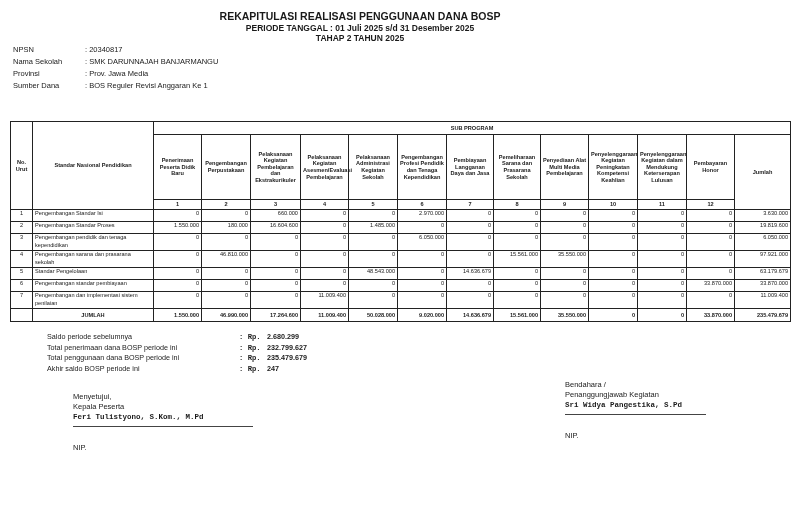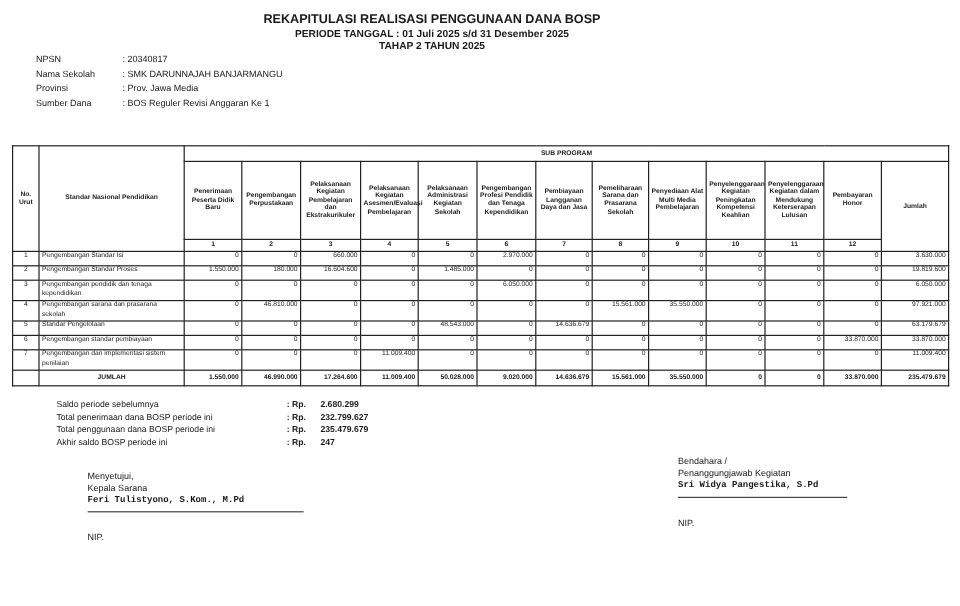--- a/index.html
+++ b/index.html
@@ -1,42 +1,42 @@
 <!DOCTYPE html>
 <html><head>
   <meta charset="utf-8">
   <style>
     html, body { margin:0; padding:0; background:#ffffff; }
     body { width:800px; height:505px; position:relative; overflow:hidden;
            font-family:"Liberation Sans", sans-serif; color:#1a1a1a; }
     .title-block { position:absolute; left:0; top:10px; width:696px; text-align:center; font-weight:bold;margin-left:12px; }
     .t1 { font-size:10.5px; line-height:13px; }
     .t2 { font-size:8.5px; line-height:10px; }
-    .info { position:absolute; left:30px; top:44px; font-size:7.5px; }
+    .info { position:absolute; left:13px; top:44px; font-size:7.5px; }
     .info-row { height:12px; line-height:12px; display:flex; }
     .info-label { width:72px; }
     table.rekap { position:absolute; left:10px; top:121px; border-collapse:collapse; table-layout:fixed; width:780px; }
     table.rekap td, table.rekap th { border:1px solid #222; padding:0 2px; font-size:5.6px; }
     table.rekap th { font-weight:bold; text-align:center; vertical-align:middle; line-height:6.6px; }
     th.big { font-size:10px; line-height:12px; }
     th.nourut { font-size:8.5px; line-height:10px; }
     th.sub { font-size:8.5px; height:12px; }
     th.colhead { height:64px; }
     th.num { height:9px; font-size:5px; }
     td.no { text-align:center; vertical-align:top; font-size:6.5px; }
     td.name { text-align:left; vertical-align:top; font-size:6.5px; line-height:7.5px; }
     td.val { text-align:right; vertical-align:top; font-size:6.5px; }
     tr.r1 td { height:11px; }
     tr.r2 td { height:16px; }
     tr.tot td { font-weight:bold; height:12px; vertical-align:middle; }
     td.totlabel { text-align:center; }
     .summary { position:absolute; left:17px; top:332px; font-size:7.2px;margin-left:30px; }
     .sum-row { display:flex; height:10.5px; line-height:10.5px; }
     .sum-label { width:192px; }
-    .sum-rp { font-weight:bold; width:28px; }
+    .sum-rp { font-weight:bold; width:28px;font-family:Liberation Mono, monospace; }
     .sum-val { font-weight:bold; }
     .sign { position:absolute; font-size:7.5px; }
     .sign .line1, .sign .line2 { line-height:10px; }
     .sign .signame { font-weight:bold; line-height:10px;font-family:Liberation Mono, monospace; }
     .sign .rule { border-top:1.2px solid #444; margin-top:4px; }
     .sign .nip { line-height:10px; margin-top:16px; }
   </style>
 </head>
 <body>
 
@@ -276,21 +276,21 @@
     </div>
   <div class="sum-row">
       <span class="sum-label">Akhir saldo BOSP periode ini</span>
       <span class="sum-rp">: Rp.</span>
       <span class="sum-val">247</span>
     </div>
 </div>
 
 <div class="sign" style="left:73px; top:392px; width:180px;">
   <div class="line1">Menyetujui,</div>
-  <div class="line2">Kepala Sarana</div>
+  <div class="line2">Kepala Peserta</div>
   <div class="signame">Feri Tulistyono, S.Kom., M.Pd</div>
   <div class="rule"></div>
   <div class="nip">NIP.</div>
 </div>
 
 <div class="sign" style="left:565px; top:380px; width:141px;">
   <div class="line1">Bendahara /</div>
   <div class="line2">Penanggungjawab Kegiatan</div>
   <div class="signame">Sri Widya Pangestika, S.Pd</div>
   <div class="rule"></div>

